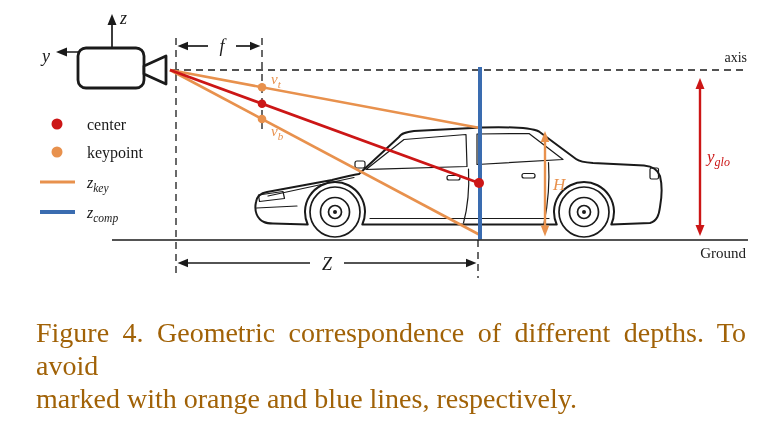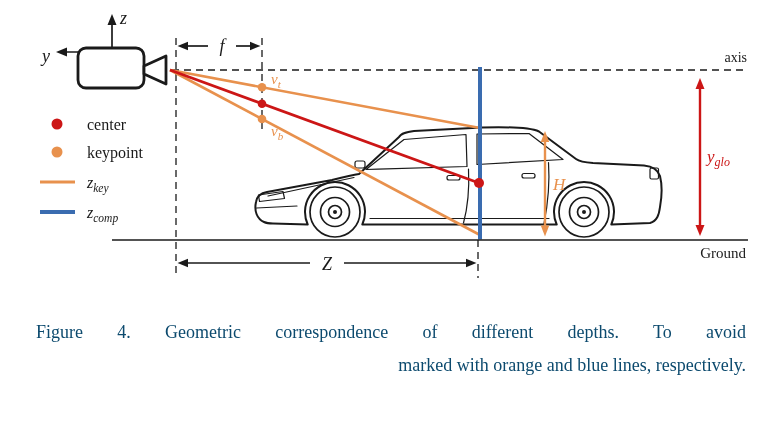--- a/index.html
+++ b/index.html
@@ -14,22 +14,22 @@
   .ink-fill{fill:var(--ink);stroke:none;}
   .cam{stroke:var(--ink);stroke-width:2.8;fill:#fff;stroke-linejoin:round;}
   .car{stroke:var(--ink);fill:none;stroke-width:1.7;stroke-linejoin:round;stroke-linecap:round;}
   .car-body{fill:#fff;stroke-width:2;}
   .car-thin{stroke-width:1.2;}
   .orange-l{stroke:var(--orange);fill:none;}
   .red-l{stroke:var(--red);fill:none;}
   .blue-l{stroke:var(--blue);fill:none;}
   .orange-f{fill:var(--orange);stroke:none;}
   .red-f{fill:var(--red);stroke:none;}
-  .caption{padding:12px 40px 0 36px;color:#0c4a6e;font-size:18px;line-height:33px;}
-  .cap-line{width:710px;text-align:right;}
+  .caption{padding:12px 40px 0 36px;color:#a16207;font-size:28px;line-height:33px;}
+  .cap-line{width:710px;}
   .cap-just{text-align:justify;text-align-last:justify;}
   .mvar{font-style:italic;}
   .msub{font-style:italic;font-size:0.68em;}
 </style>
 </head>
 <body>
 
 <div class="figure-wrap">
 
   <svg width="782" height="300" viewBox="0 0 782 300">

